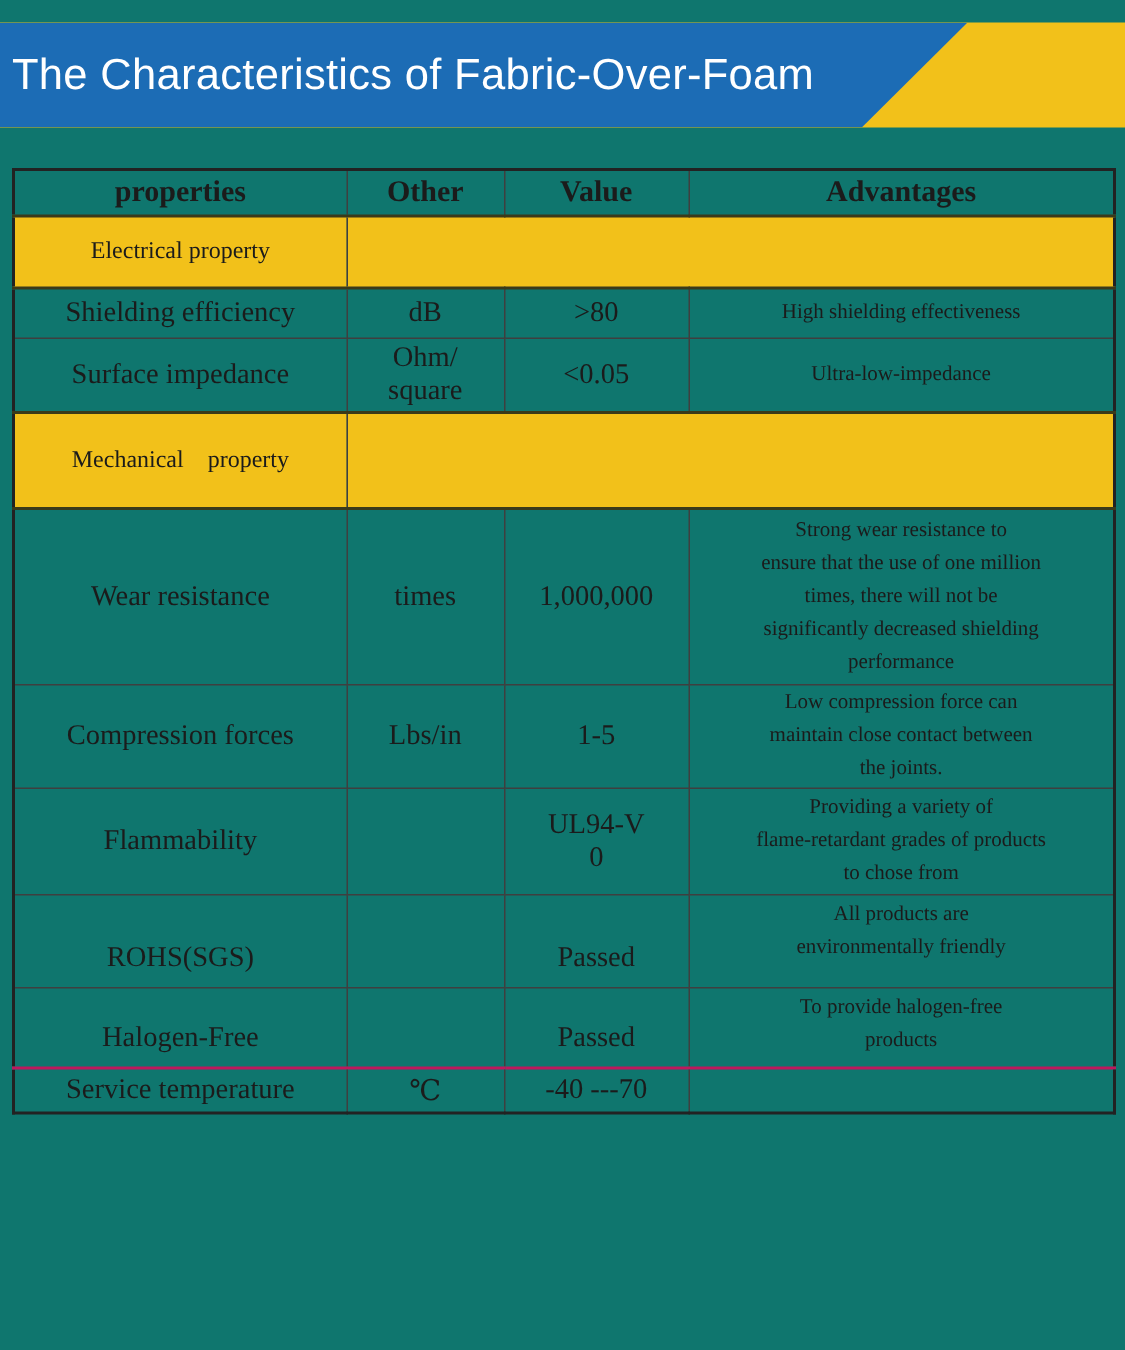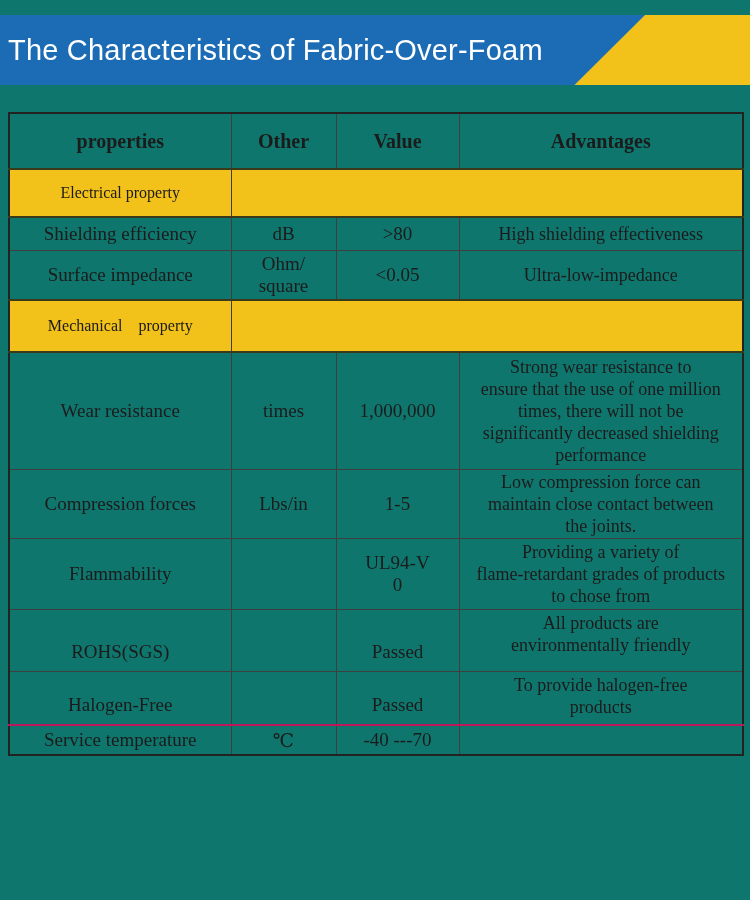--- a/index.html
+++ b/index.html
@@ -47,27 +47,27 @@
     border: 2px solid #222222;
   }
   .char-table th, .char-table td {
     border: 1px solid #3f3f3f;
     text-align: center;
     vertical-align: middle;
     white-space: pre-wrap;
     padding: 1px 2px;
     overflow: visible;
   }
-  .char-table thead tr { height: 56px; }
+  .char-table thead tr { height: 31px; }
   .char-table th {
     font-size: 20px;
     font-weight: bold;
   }
   td.prop, td.units, td.val { font-size: 19px; }
-  td.adv { font-size: 18px; line-height: 22px; }
+  td.adv { font-size: 14px; line-height: 22px; }
   tr.section td {
     background: var(--yellow, #f2c11a);
     border-top: 2px solid #3a3a1a;
     border-bottom: 2px solid #3a3a1a;
   }
   td.section-label { font-size: 16px; }
   tr.thick-top td { border-top: 2px solid #be185d; }
   tr.split-align td.adv { vertical-align: top; padding-top: 2px; }
   tr.split-align td.prop,
   tr.split-align td.val { vertical-align: bottom; padding-bottom: 8px; }
@@ -110,21 +110,21 @@
           <td class="val">&gt;80</td>
           <td class="adv">High shielding effectiveness</td>
         </tr>
         <tr style="height: 50px;">
           <td class="prop">Surface impedance</td>
           <td class="units">Ohm/
 square</td>
           <td class="val">&lt;0.05</td>
           <td class="adv">Ultra-low-impedance</td>
         </tr>
-        <tr class="section" style="height: 52px; padding-left: 40px;">
+        <tr class="section" style="height: 64px; padding-left: 40px;">
           <td class="section-label">Mechanical    property</td>
           <td colspan="3"></td>
         </tr>
         <tr style="height: 117px;">
           <td class="prop">Wear resistance</td>
           <td class="units">times</td>
           <td class="val">1,000,000</td>
           <td class="adv">Strong wear resistance to
 ensure that the use of one million
 times, there will not be

